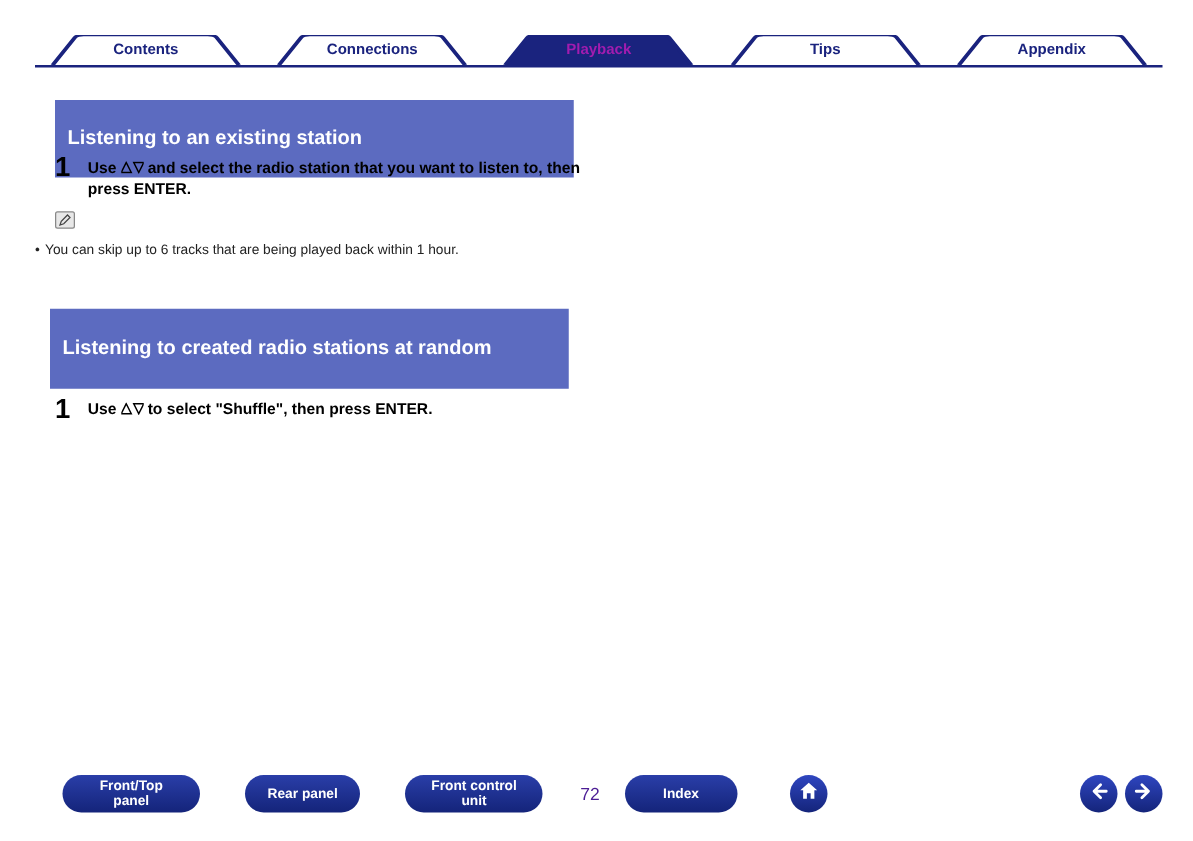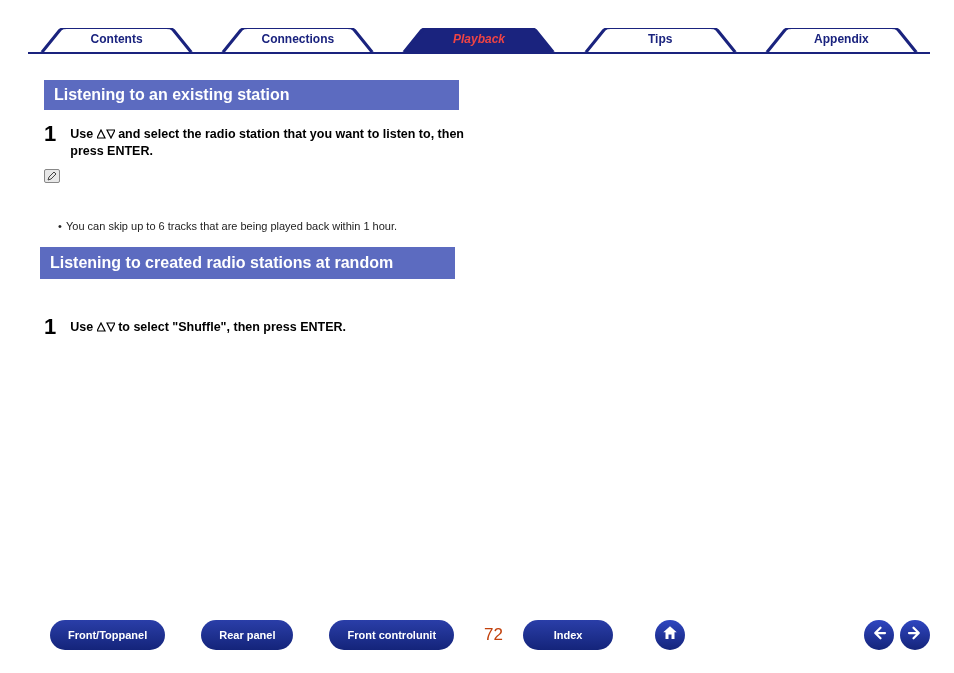--- a/index.html
+++ b/index.html
@@ -21,29 +21,29 @@
     height: 24px;
     line-height: 22px;
     text-align: center;
     font-size: 12px;
     font-weight: bold;
     color: #1a237e;
     cursor: pointer;
   }
   .tab svg { position: absolute; inset: 0; width: 100%; height: 100%; z-index: 0; }
   .tab span { position: relative; z-index: 1; }
-  .tab.active { color: #ef4444; font-style: italic; }
+  .tab.active { color: #a21caf; }
 
   
   .section-heading {
     background: #5c6bc0;
     color: #fff;
     font-weight: bold;
     font-size: 16px;
-    padding: 6px 10px;
+    padding: 22px 10px;
     width: 415px;
   }
   #heading1 { position: absolute; top: 80px; left: 44px; }
   #heading2 { position: absolute; top: 247px; left: 40px; line-height: 20px; }
 
   
   .step {
     position: absolute;
     left: 44px;
     width: 420px;
@@ -74,24 +74,23 @@
     width: 16px; height: 14px;
     background: #e8e8e8;
     border: 1px solid #888;
     border-radius: 2px;
     display: flex; align-items: center; justify-content: center;
   }
   .note-icon svg { width: 10px; height: 10px; }
 
   .note-bullet {
     position: absolute;
-    top: 194px; left: 66px;
+    top: 194px; left: 36px;
     font-size: 11px;
     color: #222;
-    margin-top: 26px;
   }
   .note-bullet::before {
     content: "•";
     position: absolute;
     left: -8px;
     top: 0;
   }
 
   
   .bottom {
@@ -107,28 +106,29 @@
     font-size: 11px;
     font-weight: bold;
     text-align: center;
     border-radius: 18px;
     padding: 4px 18px;
     min-width: 110px;
     line-height: 12px;
     cursor: pointer;
     margin-right: 36px;
     display: flex;
+    flex-direction: column;
     align-items: center;
     justify-content: center;
     height: 30px;
   }
   .pill.narrow { min-width: 90px; }
   .page-num {
-    font-size: 17px;
-    color: #c2410c;
+    font-size: 14px;
+    color: #4c1d95;
     margin: 0 20px 0 -6px;
     align-self: center;
   }
   .round-btn {
     width: 30px; height: 30px;
     border-radius: 50%;
     background: linear-gradient(#2f46c0, #14247a);
     display: flex; align-items: center; justify-content: center;
     cursor: pointer;
     flex-shrink: 0;

